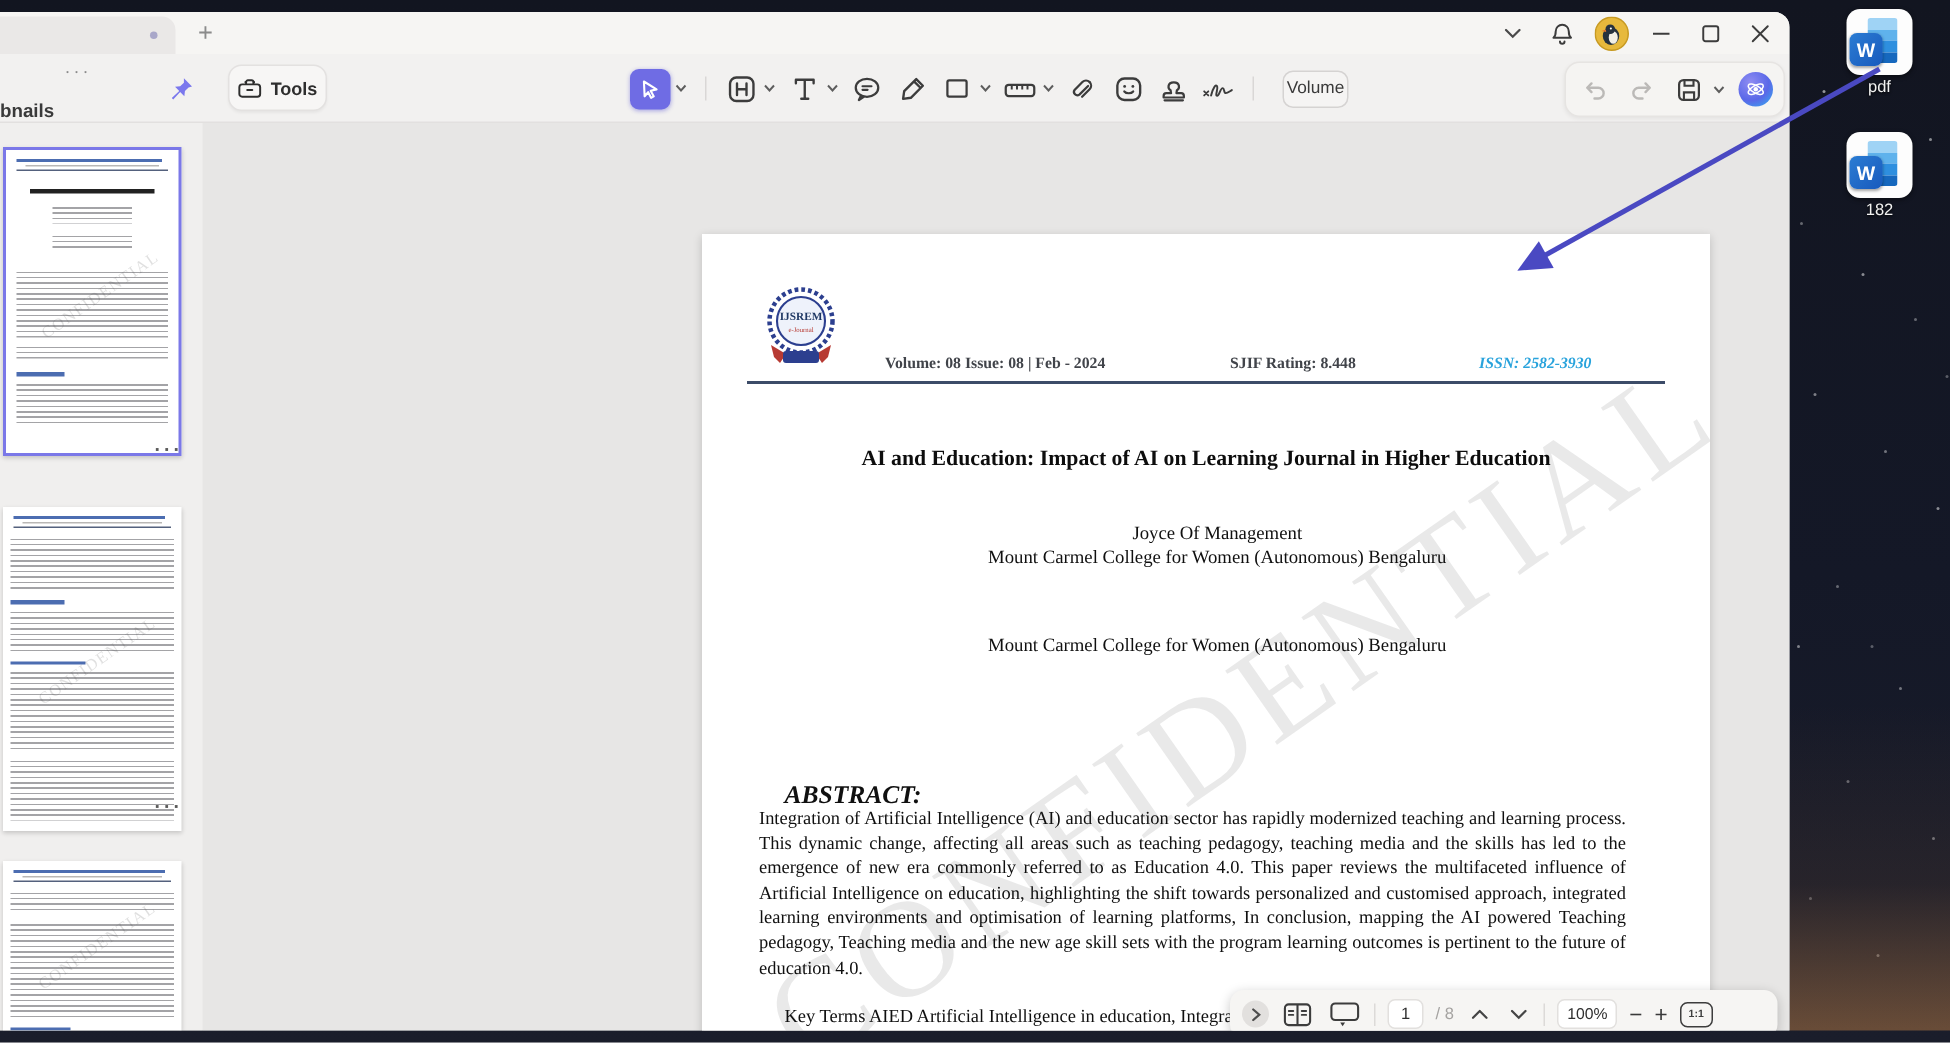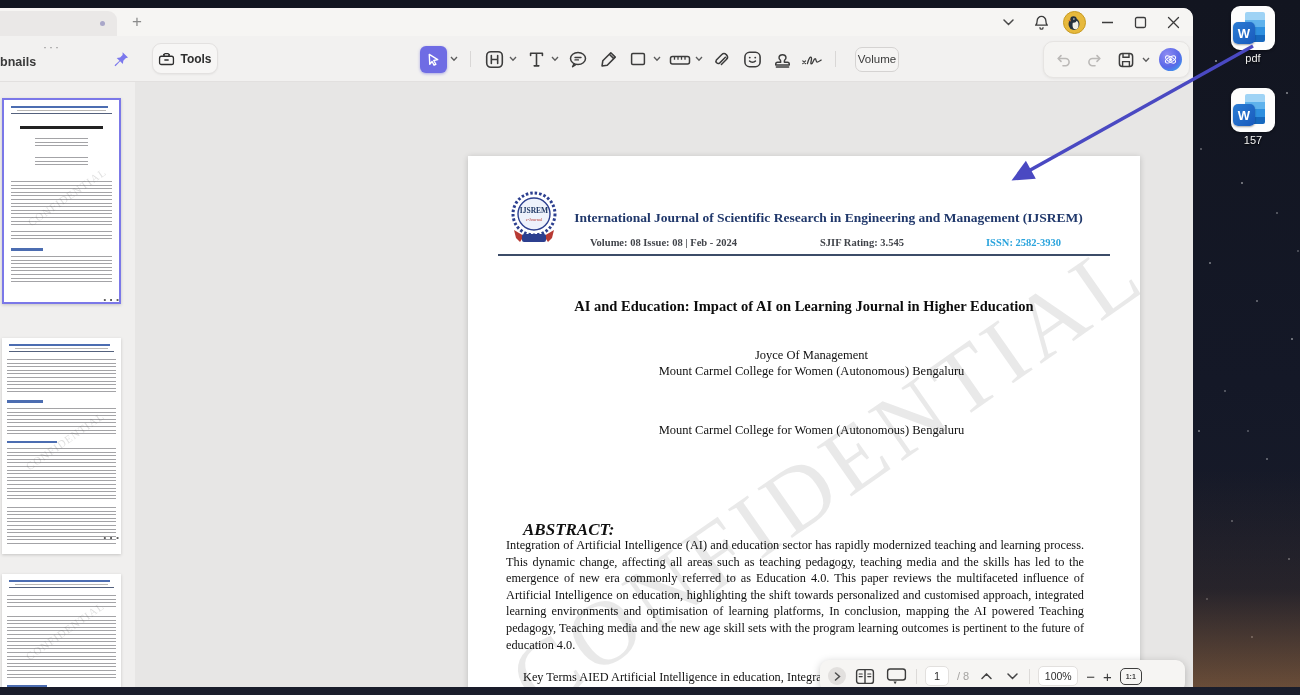--- a/index.html
+++ b/index.html
@@ -29,21 +29,21 @@
   .tab-dot { position:absolute; right:12px; top:10px; width:5px; height:5px; border-radius:50%; background:#a9a7c9; }
   .newtab { position:absolute; left:126px; top:3px; width:22px; height:22px; color:#8b8b8b;
             font-size:17px; line-height:21px; text-align:center; border-radius:5px; }
   .titlebar-controls { position:absolute; right:8px; top:0; height:28px; display:flex; align-items:center; gap:9px; }
   .tb-btn { width:24px; height:22px; display:flex; align-items:center; justify-content:center; }
 
   .toolbar-row { position:absolute; left:0; top:28px; width:100%; height:46px; background:#f2f1f0;
                  border-bottom:1px solid #e2e0df; }
 
   
-  .panel-title { position:absolute; left:0px; top:47px; font-size:12.5px; font-weight:bold; color:#3a3a3a; }
+  .panel-title { position:absolute; left:0px; top:59px; font-size:12.5px; font-weight:bold; color:#3a3a3a; }
   .panel-dots { position:absolute; left:43px; top:32px; font-size:12px; letter-spacing:2px; color:#8a8a8a; }
   .pin { position:absolute; left:112px; top:43px; }
 
   .tools-btn { position:absolute; left:152px; top:35px; width:66px; height:31px; background:#f7f6f5;
                border:1px solid #e3e1e0; border-radius:9px; box-shadow:0 1px 2px rgba(0,0,0,.05);
                display:flex; align-items:center; justify-content:center; gap:5px; }
   .tools-btn span { font-size:12px; font-weight:bold; color:#2e2e2e; }
 
   .main-toolbar { position:absolute; left:420px; top:35px; height:32px; display:flex; align-items:center; gap:6px; }
   .ic { display:flex; align-items:center; justify-content:center; width:24px; height:24px; border-radius:6px; }
@@ -88,21 +88,21 @@
           font-family:"Liberation Serif", serif; color:#101010; }
   .wm { position:absolute; left:-10px; top:280px; width:700px; text-align:center; transform:rotate(-35deg);
         font-size:92px; letter-spacing:6px; color:rgba(40,40,40,.10); font-family:"Liberation Serif", serif;
         pointer-events:none; }
   .jlogo { position:absolute; left:42px; top:34px; }
   .jname { position:absolute; left:88px; top:54px; width:545px; text-align:center;
            font-size:13.5px; font-weight:600; color:#20386b; }
   .jmeta { position:absolute; left:88px; top:81px; width:545px; font-size:10.5px; font-weight:600; color:#41444a; }
   .jmeta .m-vol { position:absolute; left:34px; }
   .jmeta .m-sjif { position:absolute; left:264px; }
-  .jmeta .m-issn { position:absolute; right:40px; color:#29a3dc; font-weight:700; }
+  .jmeta .m-issn { position:absolute; right:40px; color:#29a3dc; font-weight:700;font-style:italic; }
   .jrule { position:absolute; left:30px; top:98px; width:612px; height:2px; background:#3c4c68; }
   .ptitle { position:absolute; left:40px; top:142px; width:592px; text-align:center;
             font-size:14.5px; font-weight:bold; color:#0d0d0d; }
   .auth { position:absolute; left:55px; width:577px; text-align:center; font-size:12.5px; line-height:16.3px; }
   .a1 { top:191px; } .a2 { top:266px; }
   .abs-label { position:absolute; left:55px; top:364px; font-size:17px; font-weight:bold; font-style:italic; }
   .abs-text { position:absolute; left:38px; top:381px; width:578px; font-size:12.3px; 
               line-height:16.6px; text-align:justify; }
   .keyterms { position:absolute; left:55px; top:513px; width:578px; font-size:12.3px; line-height:16.6px; }
 
@@ -156,21 +156,21 @@
   <div class="dicon d2">
     <div class="wordfile">
       <div class="wpage">
           <i></i>
           <i></i>
           <i></i>
           <i></i>
         </div>
       <div class="wbadge">W</div>
     </div>
-    <div class="lbl">157</div>
+    <div class="lbl">182</div>
   </div>
 
   <div class="window">
 
     <div class="tabbar">
       <div class="tab">
         <div class="tab-dot"></div>
       </div>
       <div class="newtab">+</div>
       <div class="titlebar-controls">
@@ -432,24 +432,23 @@
           <svg width="48" height="56" viewBox="0 0 48 56">
             <circle cx="24" cy="24" r="21" fill="none" stroke="#2c3f8f" stroke-width="3" stroke-dasharray="2.5 2"></circle>
             <circle cx="24" cy="24" r="16" fill="#eef2fb" stroke="#2c3f8f" stroke-width="1.4"></circle>
             <path d="M4 40 L14 46 L10 52 L6 48 Z" fill="#b73a33"></path>
             <path d="M44 40 L34 46 L38 52 L42 48 Z" fill="#b73a33"></path>
             <rect x="12" y="44" width="24" height="8" rx="2" fill="#2c3f8f"></rect>
             <text x="24" y="23" text-anchor="middle" font-family="Liberation Serif, serif" font-size="7.5" font-weight="bold" fill="#1f3864">IJSREM</text>
             <text x="24" y="31" text-anchor="middle" font-family="Liberation Serif, serif" font-size="4.5" fill="#b73a33">e-Journal</text>
           </svg>
         </div>
-        <div class="jname">International Journal of Scientific Research in Engineering and Management (IJSREM)</div>
         <div class="jmeta">
           <span class="m-vol">Volume: 08 Issue: 08 | Feb - 2024</span>
-          <span class="m-sjif">SJIF Rating: 3.545</span>
+          <span class="m-sjif">SJIF Rating: 8.448</span>
           <span class="m-issn">ISSN: 2582-3930</span>
         </div>
         <div class="jrule"></div>
 
         <div class="ptitle">AI and Education: Impact of AI on Learning Journal in Higher Education</div>
 
         <div class="auth a1">
           <div>Joyce Of Management</div>
           <div>Mount Carmel College for Women (Autonomous) Bengaluru</div>
         </div>

